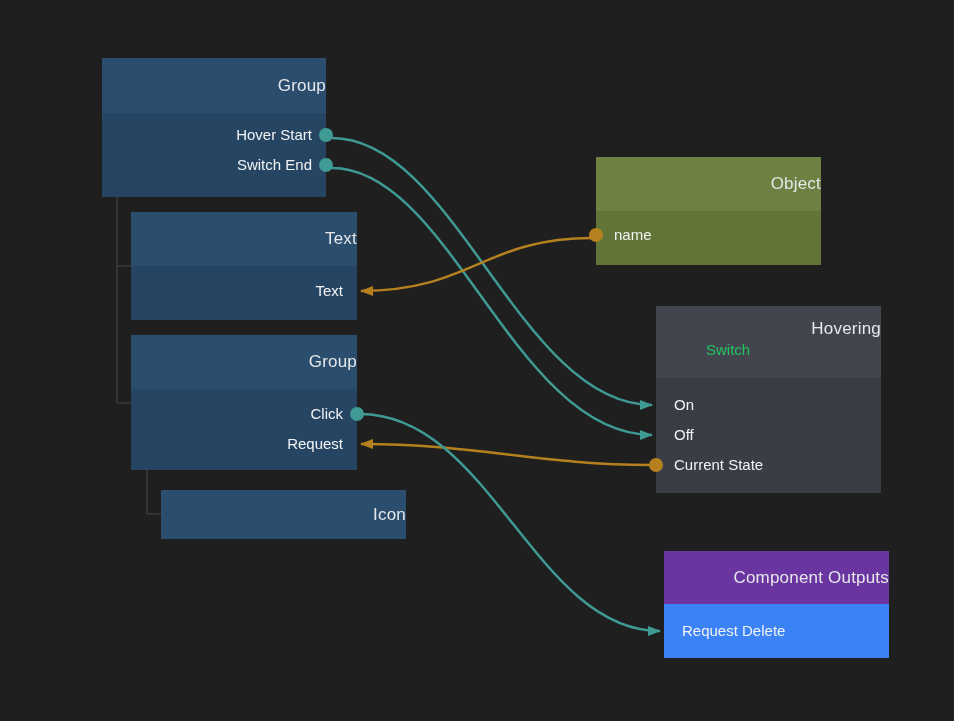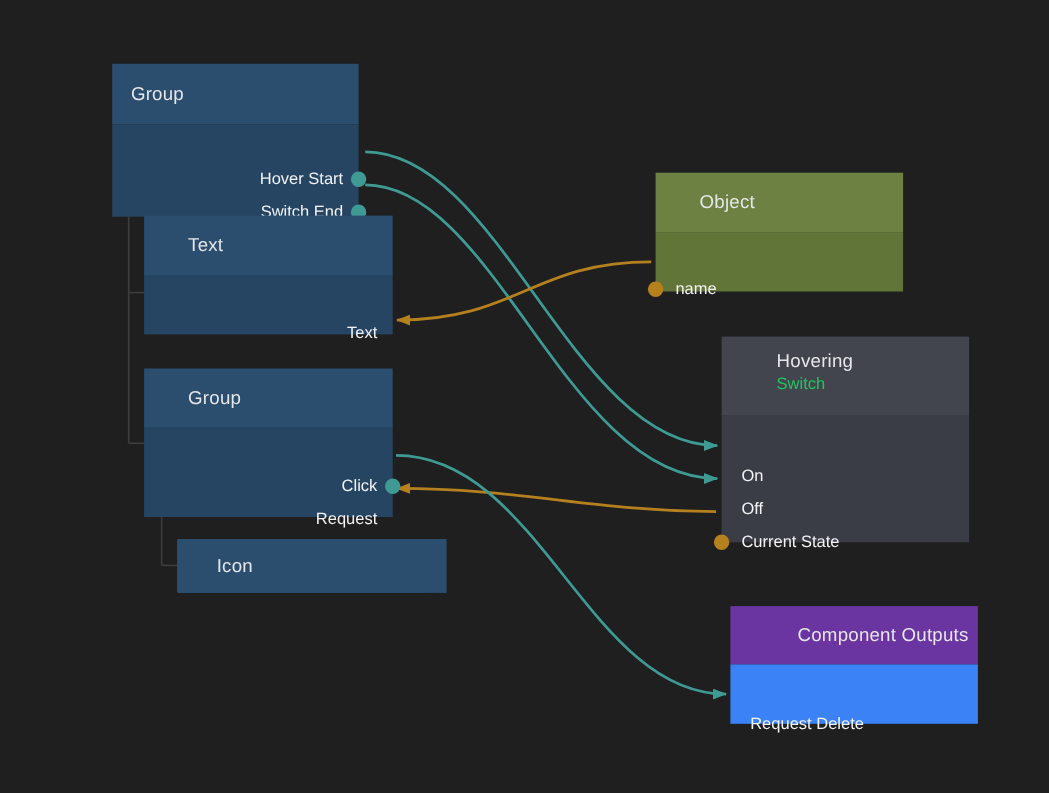--- a/index.html
+++ b/index.html
@@ -2,24 +2,24 @@
 <html><head>
 <meta charset="utf-8">
 <style>
   html,body{margin:0;padding:0;background:#1f1f20;width:954px;height:721px;overflow:hidden;
     font-family:"Liberation Sans",sans-serif;}
   .canvas{position:relative;width:954px;height:721px;background:#1f1f20;}
   .wires{position:absolute;left:0;top:0;width:954px;height:721px;pointer-events:none;}
   .wires path{pointer-events:stroke;}
   .node{position:absolute;border-radius:1px;}
   .hdr{position:relative;width:100%;box-sizing:border-box;}
-  .title{display:block;padding-left:17px;color:#e5e7e9;font-size:17px;letter-spacing:.2px;}
+  .title{display:block;padding-left:17px;color:#e5e7e9;font-size:17px;letter-spacing:.2px;text-align:right;}
   .sub{display:block;padding-left:17px;color:#22c55e;font-size:15px;margin-top:2px;}
   .body{position:relative;width:100%;}
-  .port{position:absolute;left:0;right:0;height:20px;line-height:20px;font-size:15px;color:#f2f3f4;margin-top:28px;}
+  .port{position:absolute;left:0;right:0;height:20px;line-height:20px;font-size:15px;color:#f2f3f4;}
   .port.pr{text-align:right;padding-right:14px;box-sizing:border-box;}
   .port.pl{text-align:left;padding-left:18px;box-sizing:border-box;}
   .dot{position:absolute;top:3px;width:14px;height:14px;border-radius:50%;}
   .dot.edge-r{right:-7px;}
   .dot.edge-l{left:-7px;}
   .dot.sig{background:#3f9a94;}
   .dot.dat{background:#b5801e;}
   
   .n-blue  .hdr{background:#2b4d6e;} .n-blue  .body,.n-blue.hdr-only{background:#264563;}
   .n-blue.hdr-only{background:#2b4d6e;}
@@ -70,21 +70,21 @@
         <span>Hover Start</span>
         <span class="dot sig edge-r"></span>
       </div>
       <div class="port pr" style="top:42px">
         <span>Switch End</span>
         <span class="dot sig edge-r"></span>
       </div>
     </div>
   </div>
 
-  <div class="node n-blue" style="left:131px;top:196px;width:226px;height:108px">
+  <div class="node n-blue" style="left:131px;top:212px;width:226px;height:108px">
     <div class="hdr h54">
       <span class="title">Text</span>
     </div>
     <div class="body" style="height:54px">
       <div class="port pr" style="top:15px">
         <span>Text</span>
       </div>
     </div>
   </div>
 

